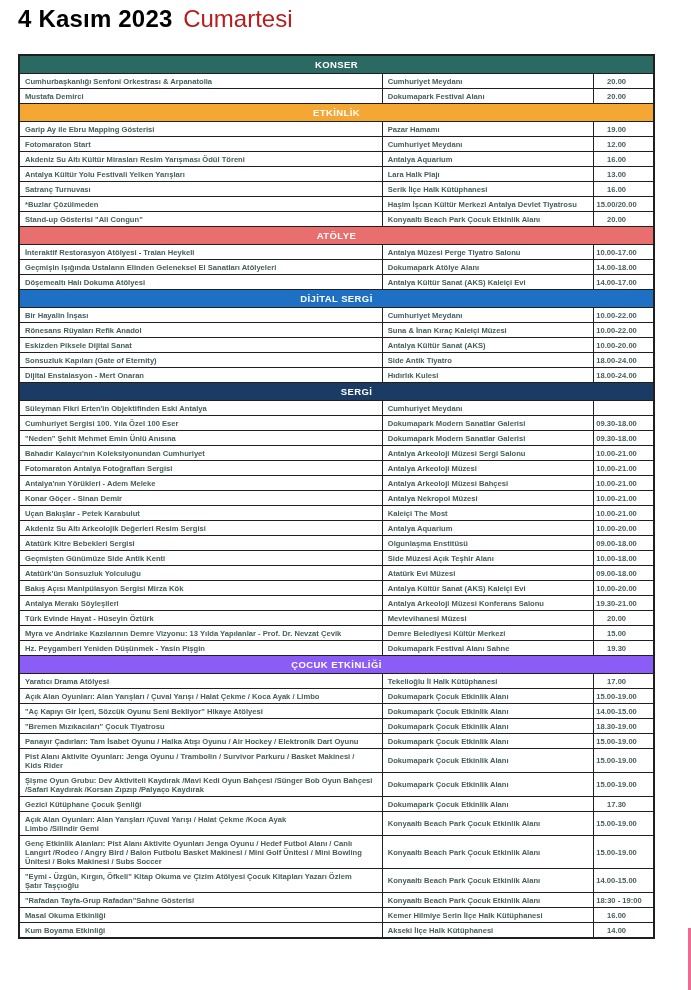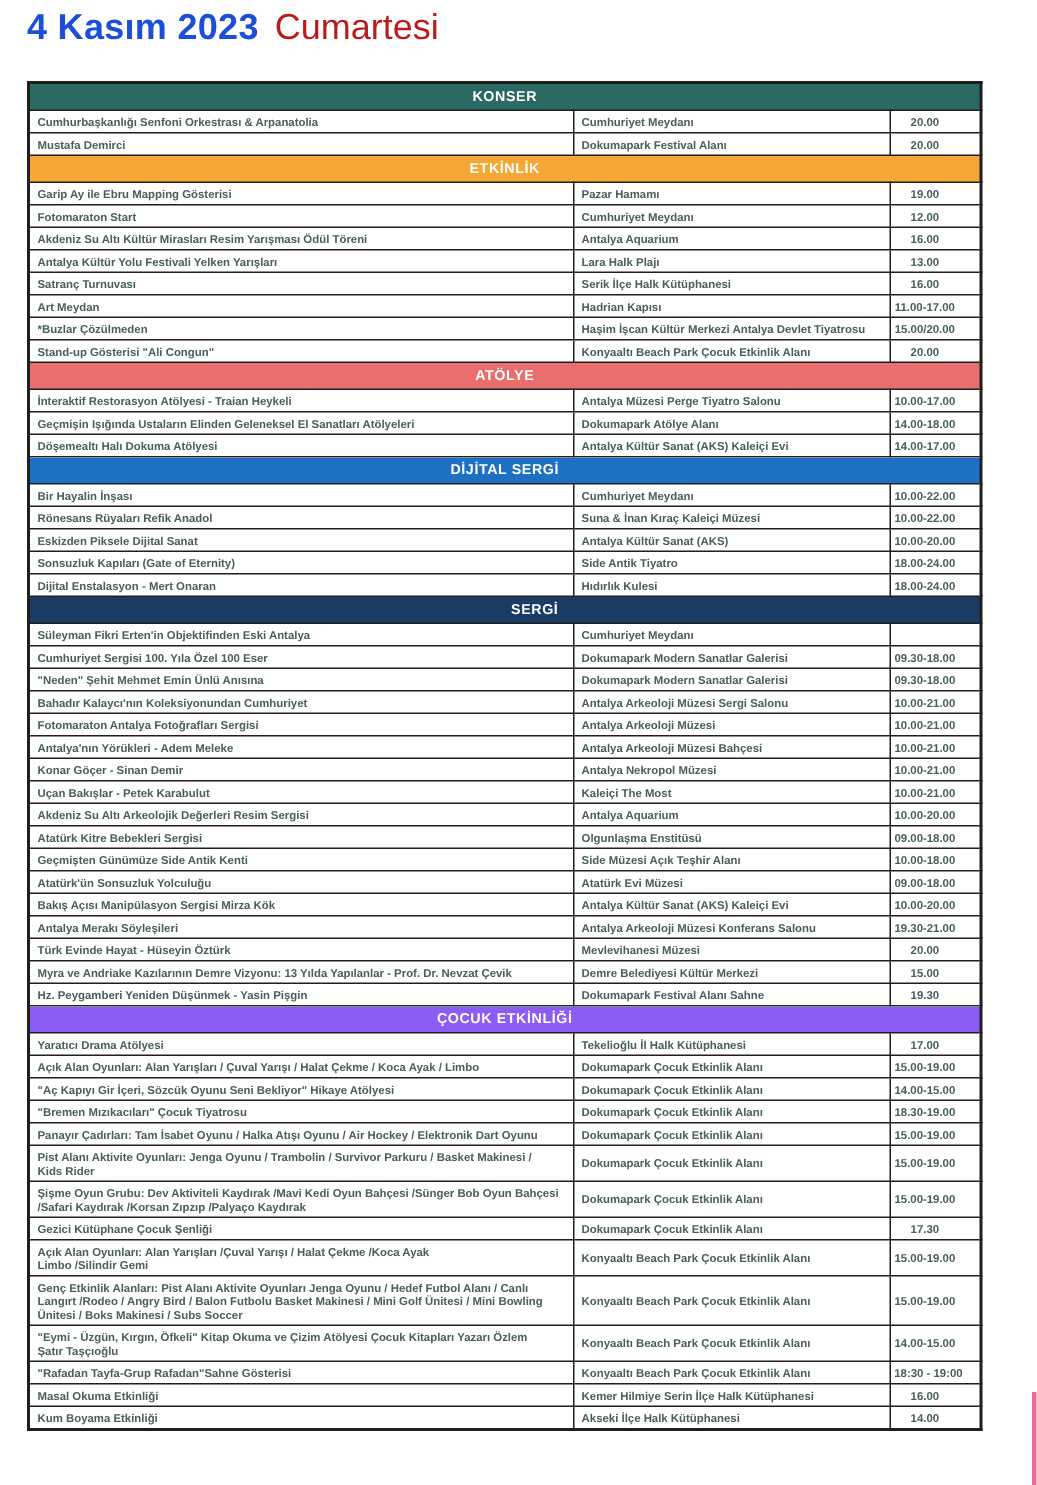--- a/index.html
+++ b/index.html
@@ -10,21 +10,21 @@
     position: relative;
     overflow: hidden;
   }
   .title {
     position: absolute;
     top: 5px; left: 18px;
     font-size: 24px;
     line-height: 28px;
     white-space: nowrap;
   }
-  .title-date { font-weight: 800; color: #1d4ed8; letter-spacing: 0.2px; }
+  .title-date { font-weight: 800; color: #000000; letter-spacing: 0.2px; }
   .title-day  { font-weight: 400; color: #b91c1c; margin-left: 4px; }
   table.events {
     position: absolute;
     top: 54px; left: 18px;
     width: 637px;
     border-collapse: collapse;
     table-layout: fixed;
   }
   table.events, table.events td { border: 1px solid #1f1f1f; }
   table.events { border-width: 2px; }
@@ -106,25 +106,20 @@
         <td class="name-td">Antalya Kültür Yolu Festivali Yelken Yarışları</td>
         <td class="venue-td">Lara Halk Plajı</td>
         <td class="time-td">13.00</td>
       </tr>
       <tr>
         <td class="name-td">Satranç Turnuvası</td>
         <td class="venue-td">Serik İlçe Halk Kütüphanesi</td>
         <td class="time-td">16.00</td>
       </tr>
       <tr>
-        <td class="name-td">Art Meydan</td>
-        <td class="venue-td">Hadrian Kapısı</td>
-        <td class="time-td">11.00-17.00</td>
-      </tr>
-      <tr>
         <td class="name-td">*Buzlar Çözülmeden</td>
         <td class="venue-td">Haşim İşcan Kültür Merkezi Antalya Devlet Tiyatrosu</td>
         <td class="time-td">15.00/20.00</td>
       </tr>
       <tr>
         <td class="name-td">Stand-up Gösterisi "Ali Congun"</td>
         <td class="venue-td">Konyaaltı Beach Park Çocuk Etkinlik Alanı</td>
         <td class="time-td">20.00</td>
       </tr>
       <tr>

